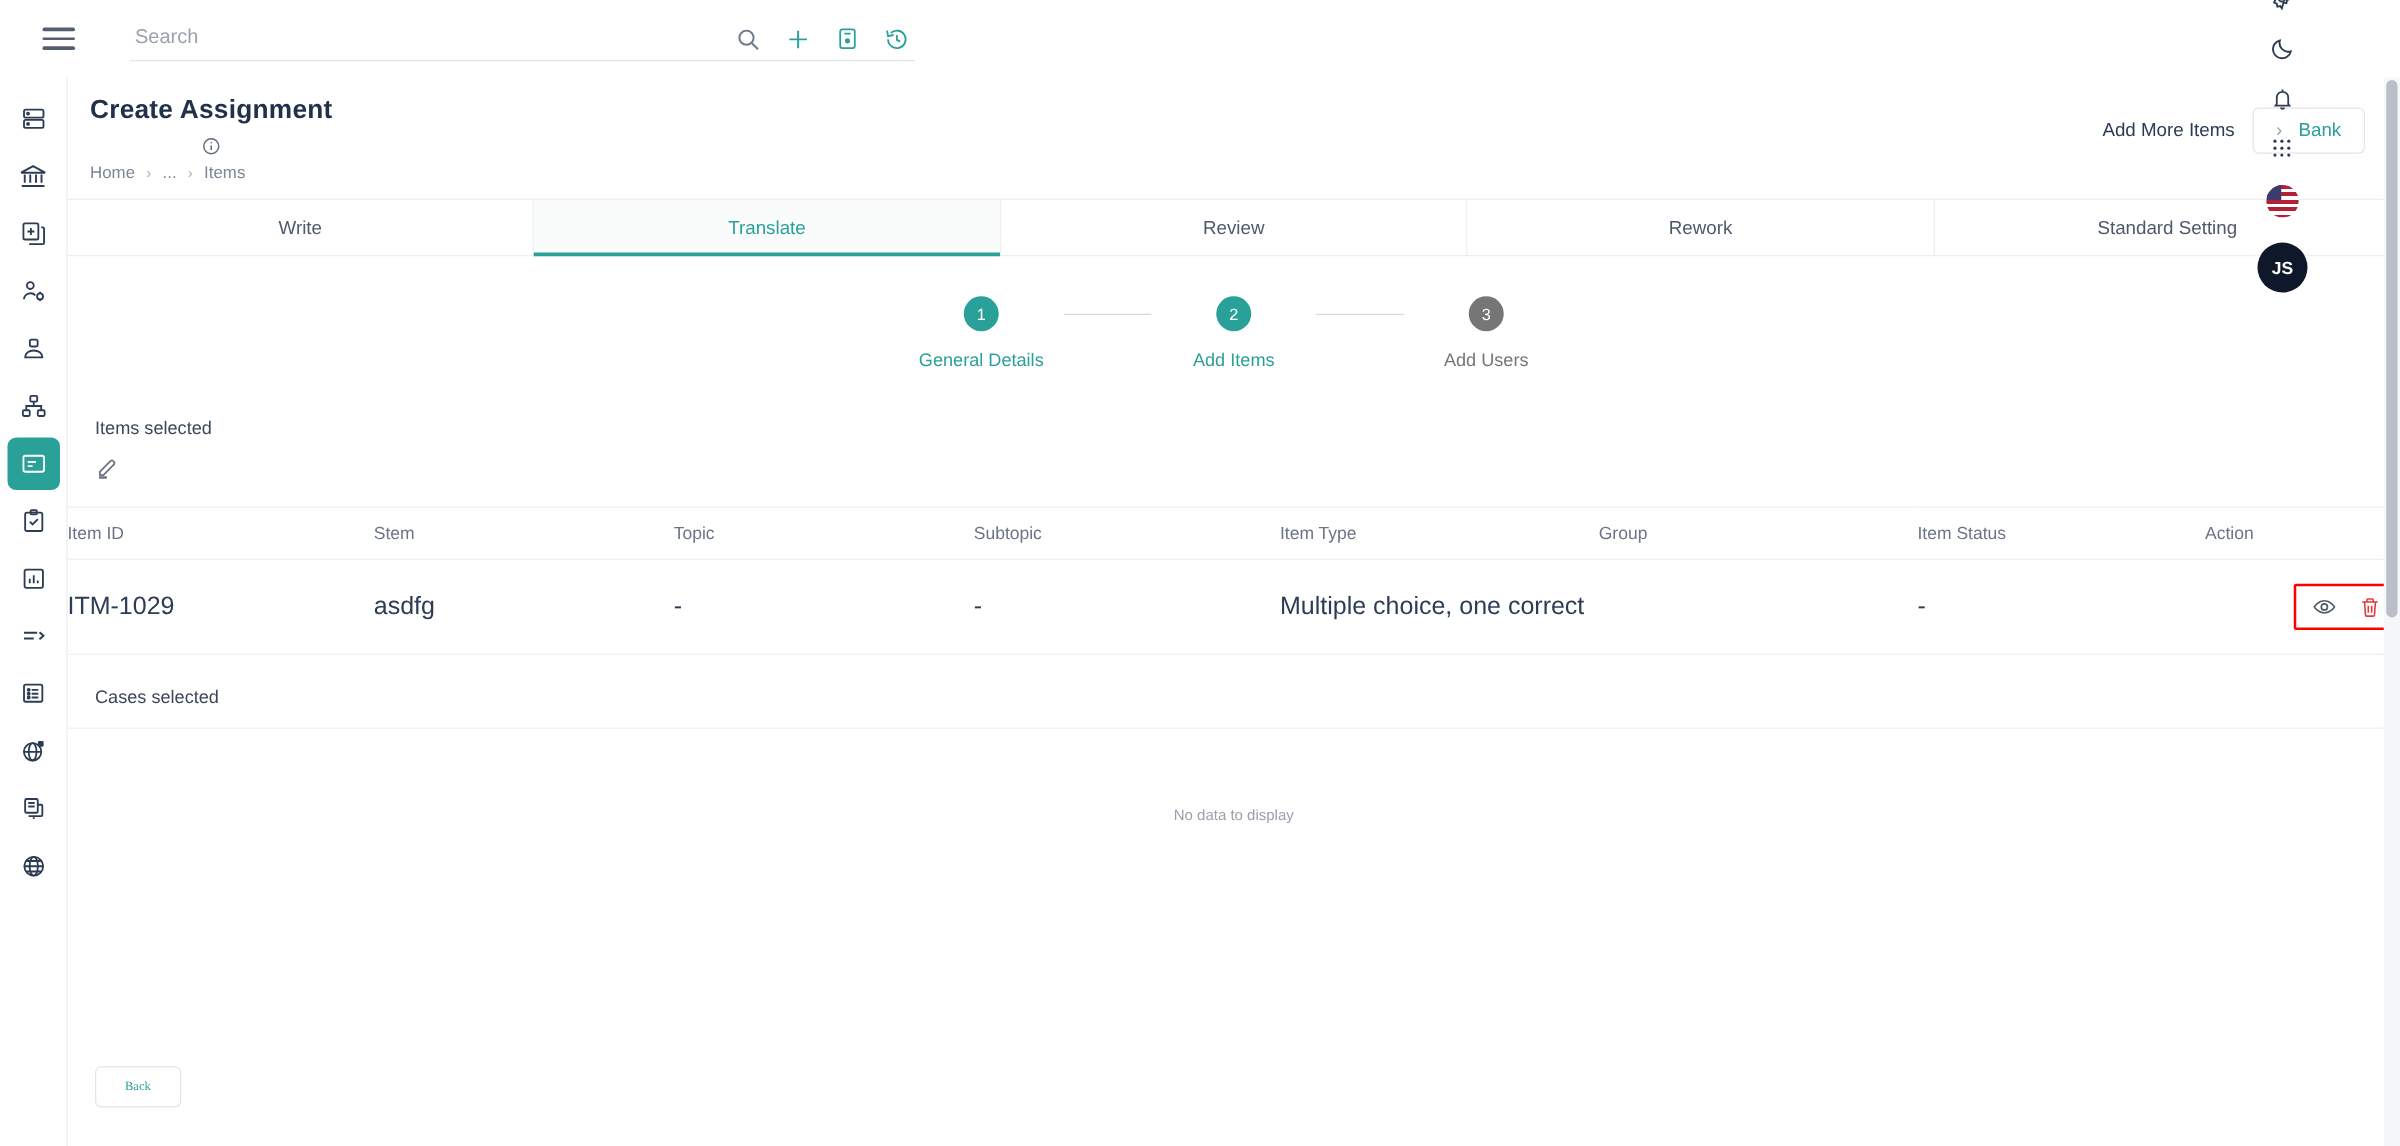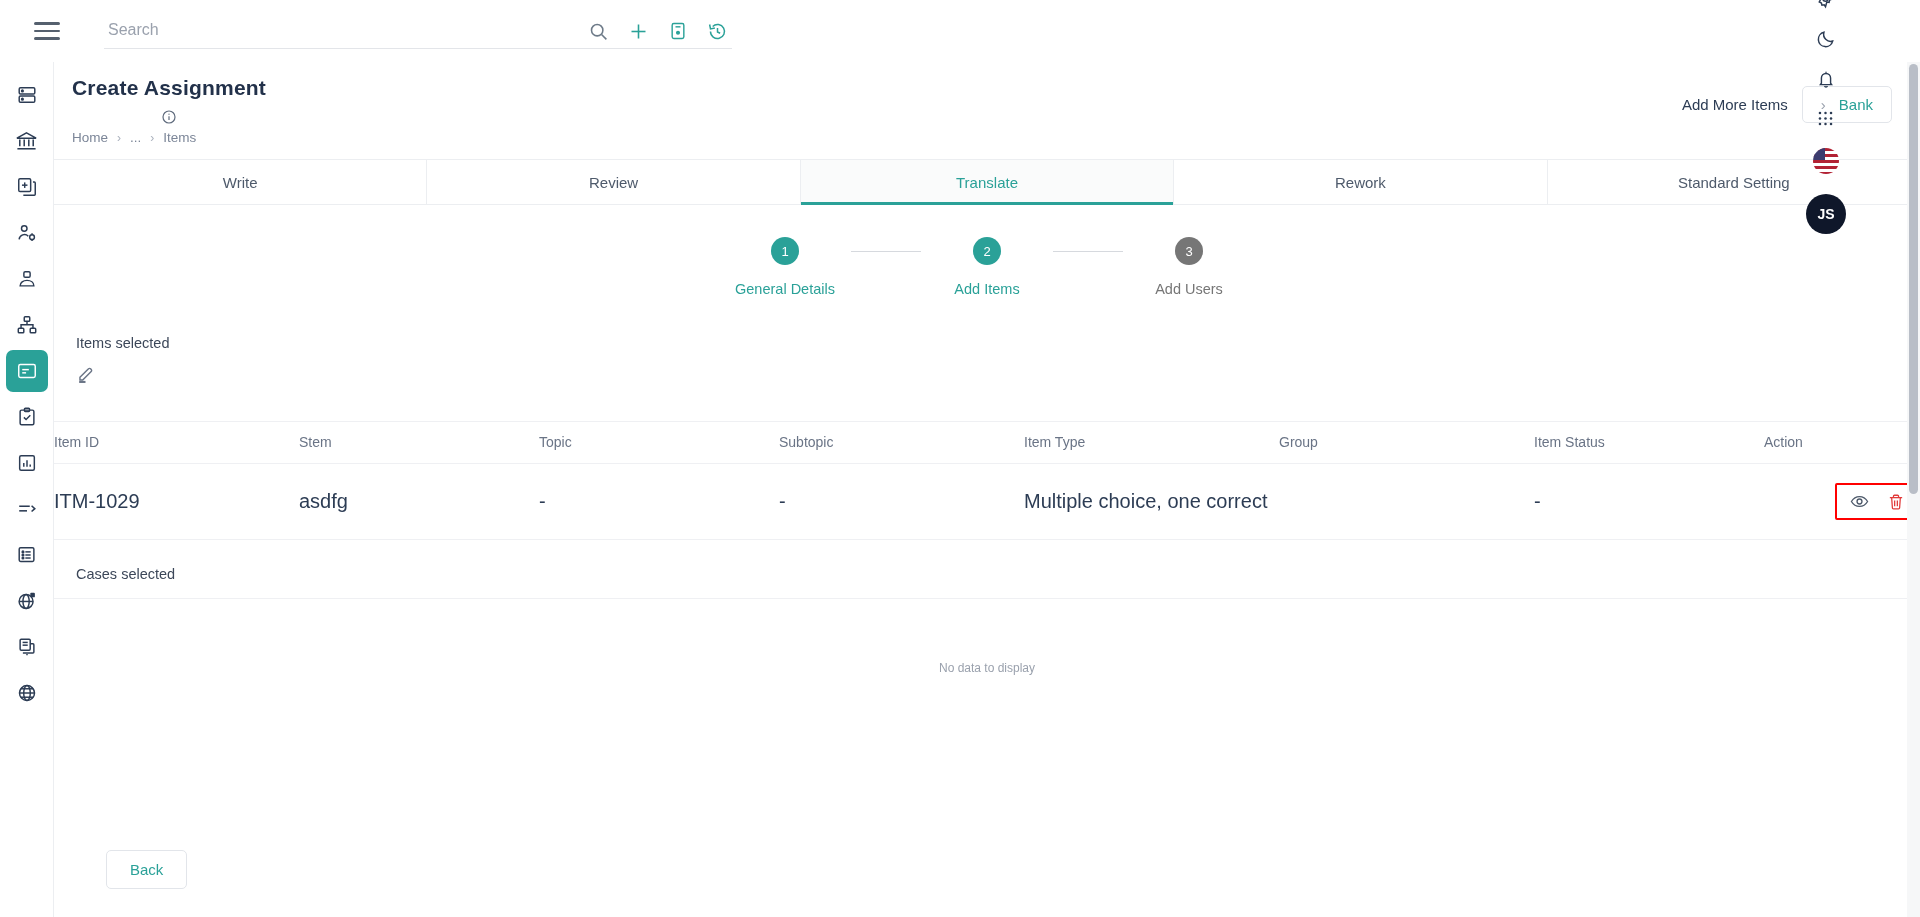--- a/index.html
+++ b/index.html
@@ -113,21 +113,21 @@
   .step-label { margin-top: 16px; font-size: 14.5px; color: #2aa198; }
   .step.inactive .step-label { color: #767676; }
   .step-line { flex: none; width: 70px; height: 1px; background: #d6d9de; margin-top: 14px; }
 
   
   .section-label { font-size: 14.5px; color: #3c4759; padding: 0 0 0 22px; }
   .items-label { margin-top: 38px; }
   .edit-row { padding: 14px 0 0 22px; }
   .edit-btn { display: inline-flex; cursor: pointer; }
 
-  table.grid { width: 100%; border-collapse: collapse; margin-top: 33px; }
+  table.grid { width: 100%; border-collapse: collapse; margin-top: 16px; }
   table.grid th {
     text-align: left; font-size: 14px; font-weight: normal; color: #6a7486;
     padding: 12px 0 13px 0; border-top: 1px solid #eff0f3; border-bottom: 1px solid #eff0f3;
   }
   table.grid td {
     font-size: 20px; color: #2c3c54; padding: 19px 0 19px 0;
     border-bottom: 1px solid #eff0f3;
   }
   th.c1, td.c1 { padding-left: 22px; width: 245px; }
   th.c2, td.c2 { width: 240px; }
@@ -149,22 +149,22 @@
   .cases-label { margin-top: 26px; }
   .cases-divider { border-bottom: 1px solid #eff0f3; margin-top: 16px; }
   .no-data { text-align: center; font-size: 12px; color: #9aa1ad; padding-top: 62px; }
 
   
   .footer {
     position: absolute; left: 0; right: 0; bottom: 0; height: 96px;
     display: flex; align-items: center; padding: 0 28px 0 22px;
   }
   .btn {
-    font-size: 15px; border-radius: 5px; cursor: pointer;
-    font-family: Liberation Sans, sans-serif; background: #fff; margin-left: 30px;
+    font-size: 10px; border-radius: 5px; cursor: pointer;
+    font-family: Liberation Serif, serif; background: #fff;
   }
   .btn-back { border: 1px solid #e2e5ea; color: #2aa198; padding: 10px 23px; }
   .btn-cancel { border: 1px solid #e7e9ed; color: #f2495c; padding: 10px 21px; }
   .btn-next { border: none; background: #2aa198; color: #ffffff; padding: 11px 27px; }
   .next-wrap { border: 2px solid #ff0000; padding: 2px; border-radius: 3px; display: inline-flex; }
   .footer-right { margin-left: auto; display: flex; align-items: center; gap: 16px; }
 
   
   .vscroll { position: absolute; top: 62px; right: 0; width: 13px; height: 855px; background: #f6f7f8; z-index: 25; }
   .vscroll .thumb { position: absolute; top: 2px; left: 2px; width: 9px; height: 430px; background: #b9bec7; border-radius: 5px; }
@@ -426,22 +426,22 @@
       <span class="add-more-label">Add More Items</span>
       <div class="bank-btn">
         <span class="chev">›</span>
         <span>Bank</span>
       </div>
     </div>
   </div>
 
   <div class="tabs">
     <div class="tab">Write</div>
+    <div class="tab active">Translate</div>
     <div class="tab">Review</div>
-    <div class="tab active">Translate</div>
     <div class="tab">Rework</div>
     <div class="tab">Standard Setting</div>
   </div>
 
   <div class="stepper">
     <div class="step">
       <div class="step-circle">1</div>
       <div class="step-label">General Details</div>
     </div>
     <div class="step-line"></div>

